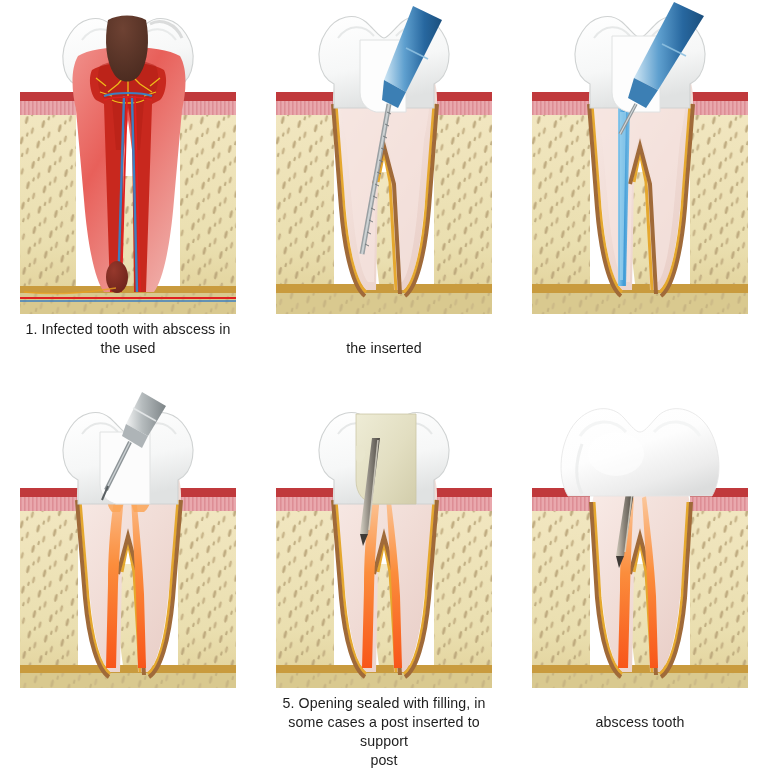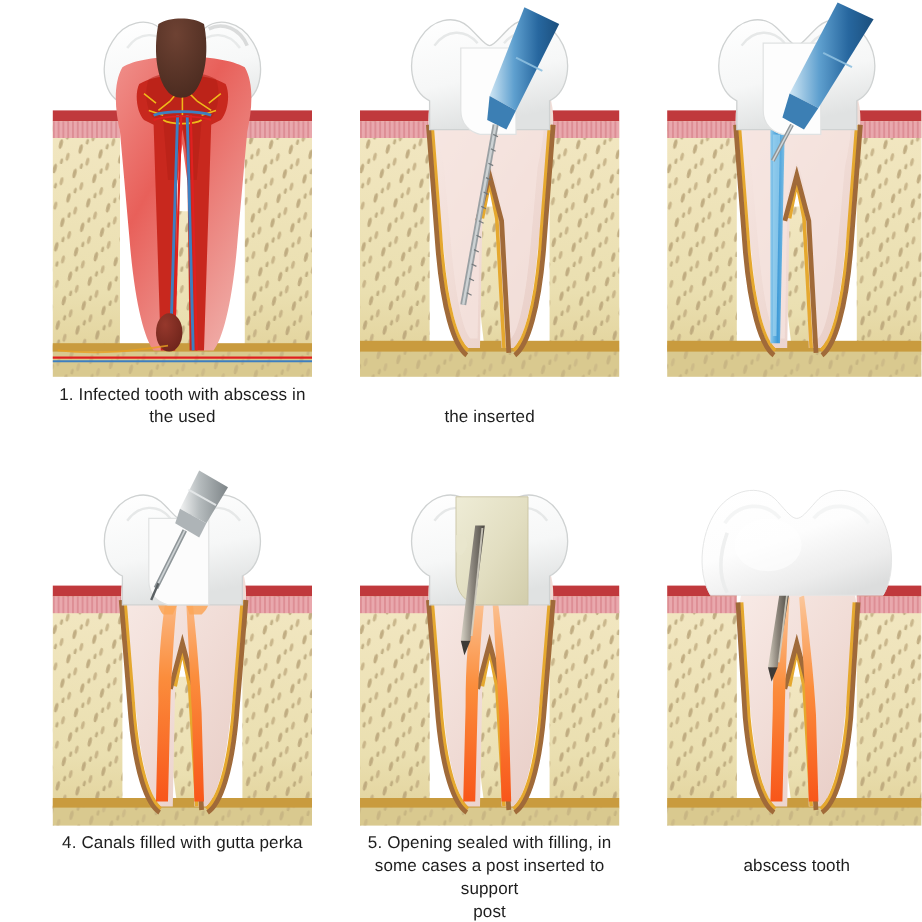--- a/index.html
+++ b/index.html
@@ -13,21 +13,21 @@
   #figure {
     position: relative;
     width: 768px; height: 768px;
     background: #ffffff;
     overflow: hidden;
   }
   .grid {
     display: grid;
     grid-template-columns: 256px 256px 256px;
     grid-template-rows: 384px 384px;
-    width: 613px; height: 768px; padding-left: 24px;
+    width: 613px; height: 768px;
   }
   .cell {
     position: relative;
     display: flex;
     flex-direction: column;
     align-items: center;
     justify-content: flex-start;
   }
   .art {
     width: 256px;
@@ -514,23 +514,20 @@
               <path d="M126 40 L148 52 L142 64 L122 52 Z" fill="#aeb4b7"></path>
             </g>
             <g>
               <path d="M130 58 L106 106" stroke="#8e9598" stroke-width="4" fill="none"></path>
               <path d="M130 58 L106 106" stroke="#ccd1d3" stroke-width="1.4" fill="none"></path>
               <path d="M108 102 L102 116" stroke="#5a6063" stroke-width="2" fill="none"></path>
             </g>
           </g>
         </svg>
       </div>
-      <div class="caption">
-        <span>4. Canals filled with gutta perka</span>
-      </div>
     </div>
 
     <div class="cell row2">
       <div class="art">
         <svg viewBox="0 0 256 306" xmlns="http://www.w3.org/2000/svg">
           <defs>
             <linearGradient id="boneG5" x1="0" y1="0" x2="0" y2="1">
               <stop offset="0" stop-color="#f2e7c2"></stop>
                 <stop offset="0.75" stop-color="#eadfb0"></stop>
                 <stop offset="1" stop-color="#e3d49e"></stop>

